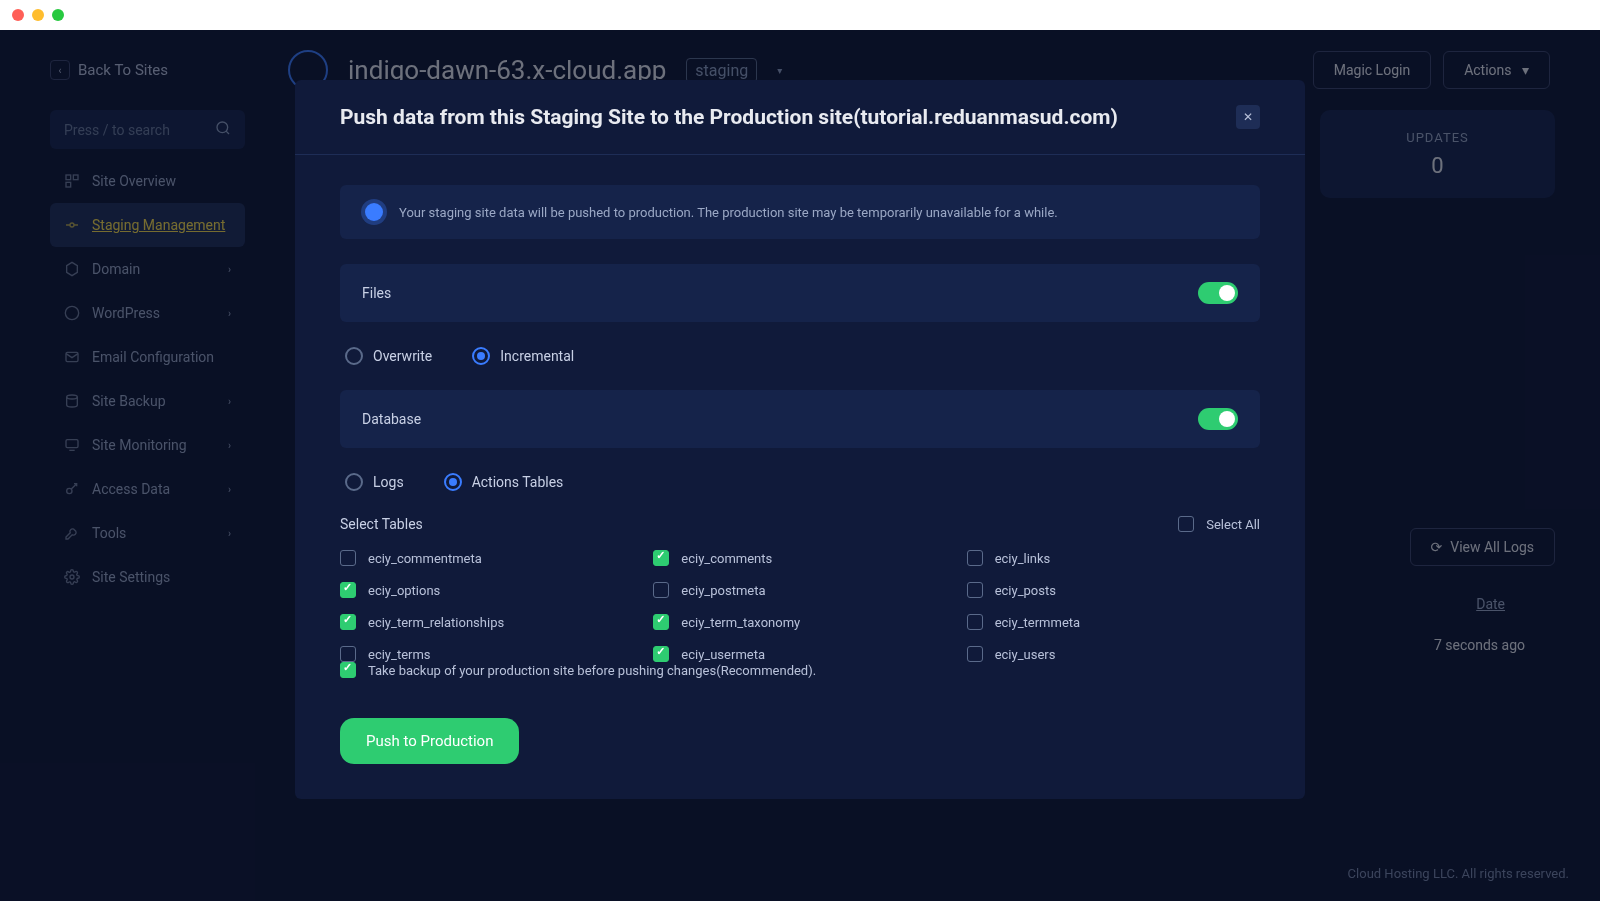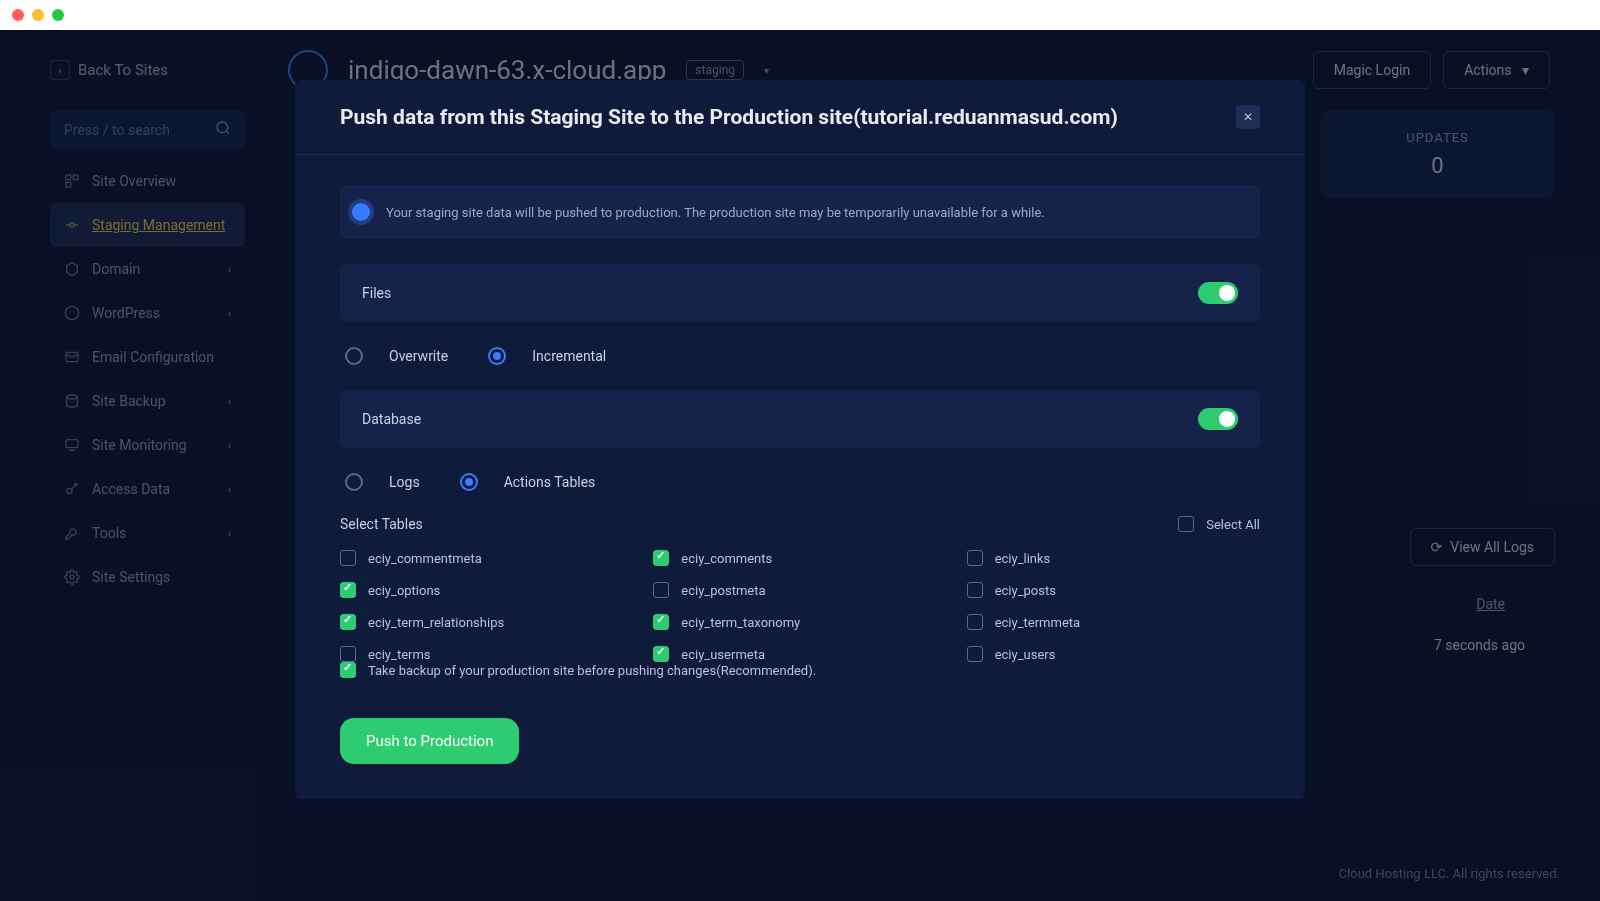--- a/index.html
+++ b/index.html
@@ -84,21 +84,21 @@
       font-size: 26px;
       font-weight: 400;
       underline-offset: 4px;
     }
     
     .staging-badge {
       border: 1px solid #5a6a8a;
       padding: 2px 8px;
       border-radius: 4px;
       color: #8fa0c0;
-      font-size: 12px;
+      font-size: 16px;
     }
     
     .chevron-down-icon {
       color: #8fa0c0;
       font-size: 10px;
     }
     
     .top-actions {
       margin-left: auto;
       display: flex;
@@ -225,21 +225,21 @@
       clear: both;
       margin-right: 60px;
       margin-top: 25px;
       color: #e8eaf0;
       font-size: 14px;
     }
     
     .footer-text {
       position: absolute;
       bottom: 20px;
-      right: 40px;
+      right: 31px;
       color: #7a88a8;
       font-size: 13px;
     }
     
     
     .modal-overlay {
       position: absolute;
       top: 0;
       left: 0;
       right: 0;
@@ -285,21 +285,21 @@
       cursor: pointer;
     }
     
     .modal-body {
       padding: 30px 45px 10px 45px;
     }
     
     .info-box {
       background: #15234a;
       border-radius: 6px;
-      padding: 18px 12px;
+      padding: 18px 25px;
       display: flex;
       align-items: center;
       gap: 16px;
       margin-bottom: 25px;
     }
     
     .info-icon {
       width: 18px;
       height: 18px;
       background: #3a7cff;
@@ -350,21 +350,21 @@
     .radio-group {
       display: flex;
       gap: 40px;
       margin-bottom: 25px;
       padding: 0 5px;
     }
     
     .radio-option {
       display: flex;
       align-items: center;
-      gap: 26px;
+      gap: 10px;
       color: #c8d0e5;
       font-size: 14px;
     }
     
     .radio {
       width: 18px;
       height: 18px;
       border: 2px solid #5a6a8a;
       border-radius: 50%;
       position: relative;

